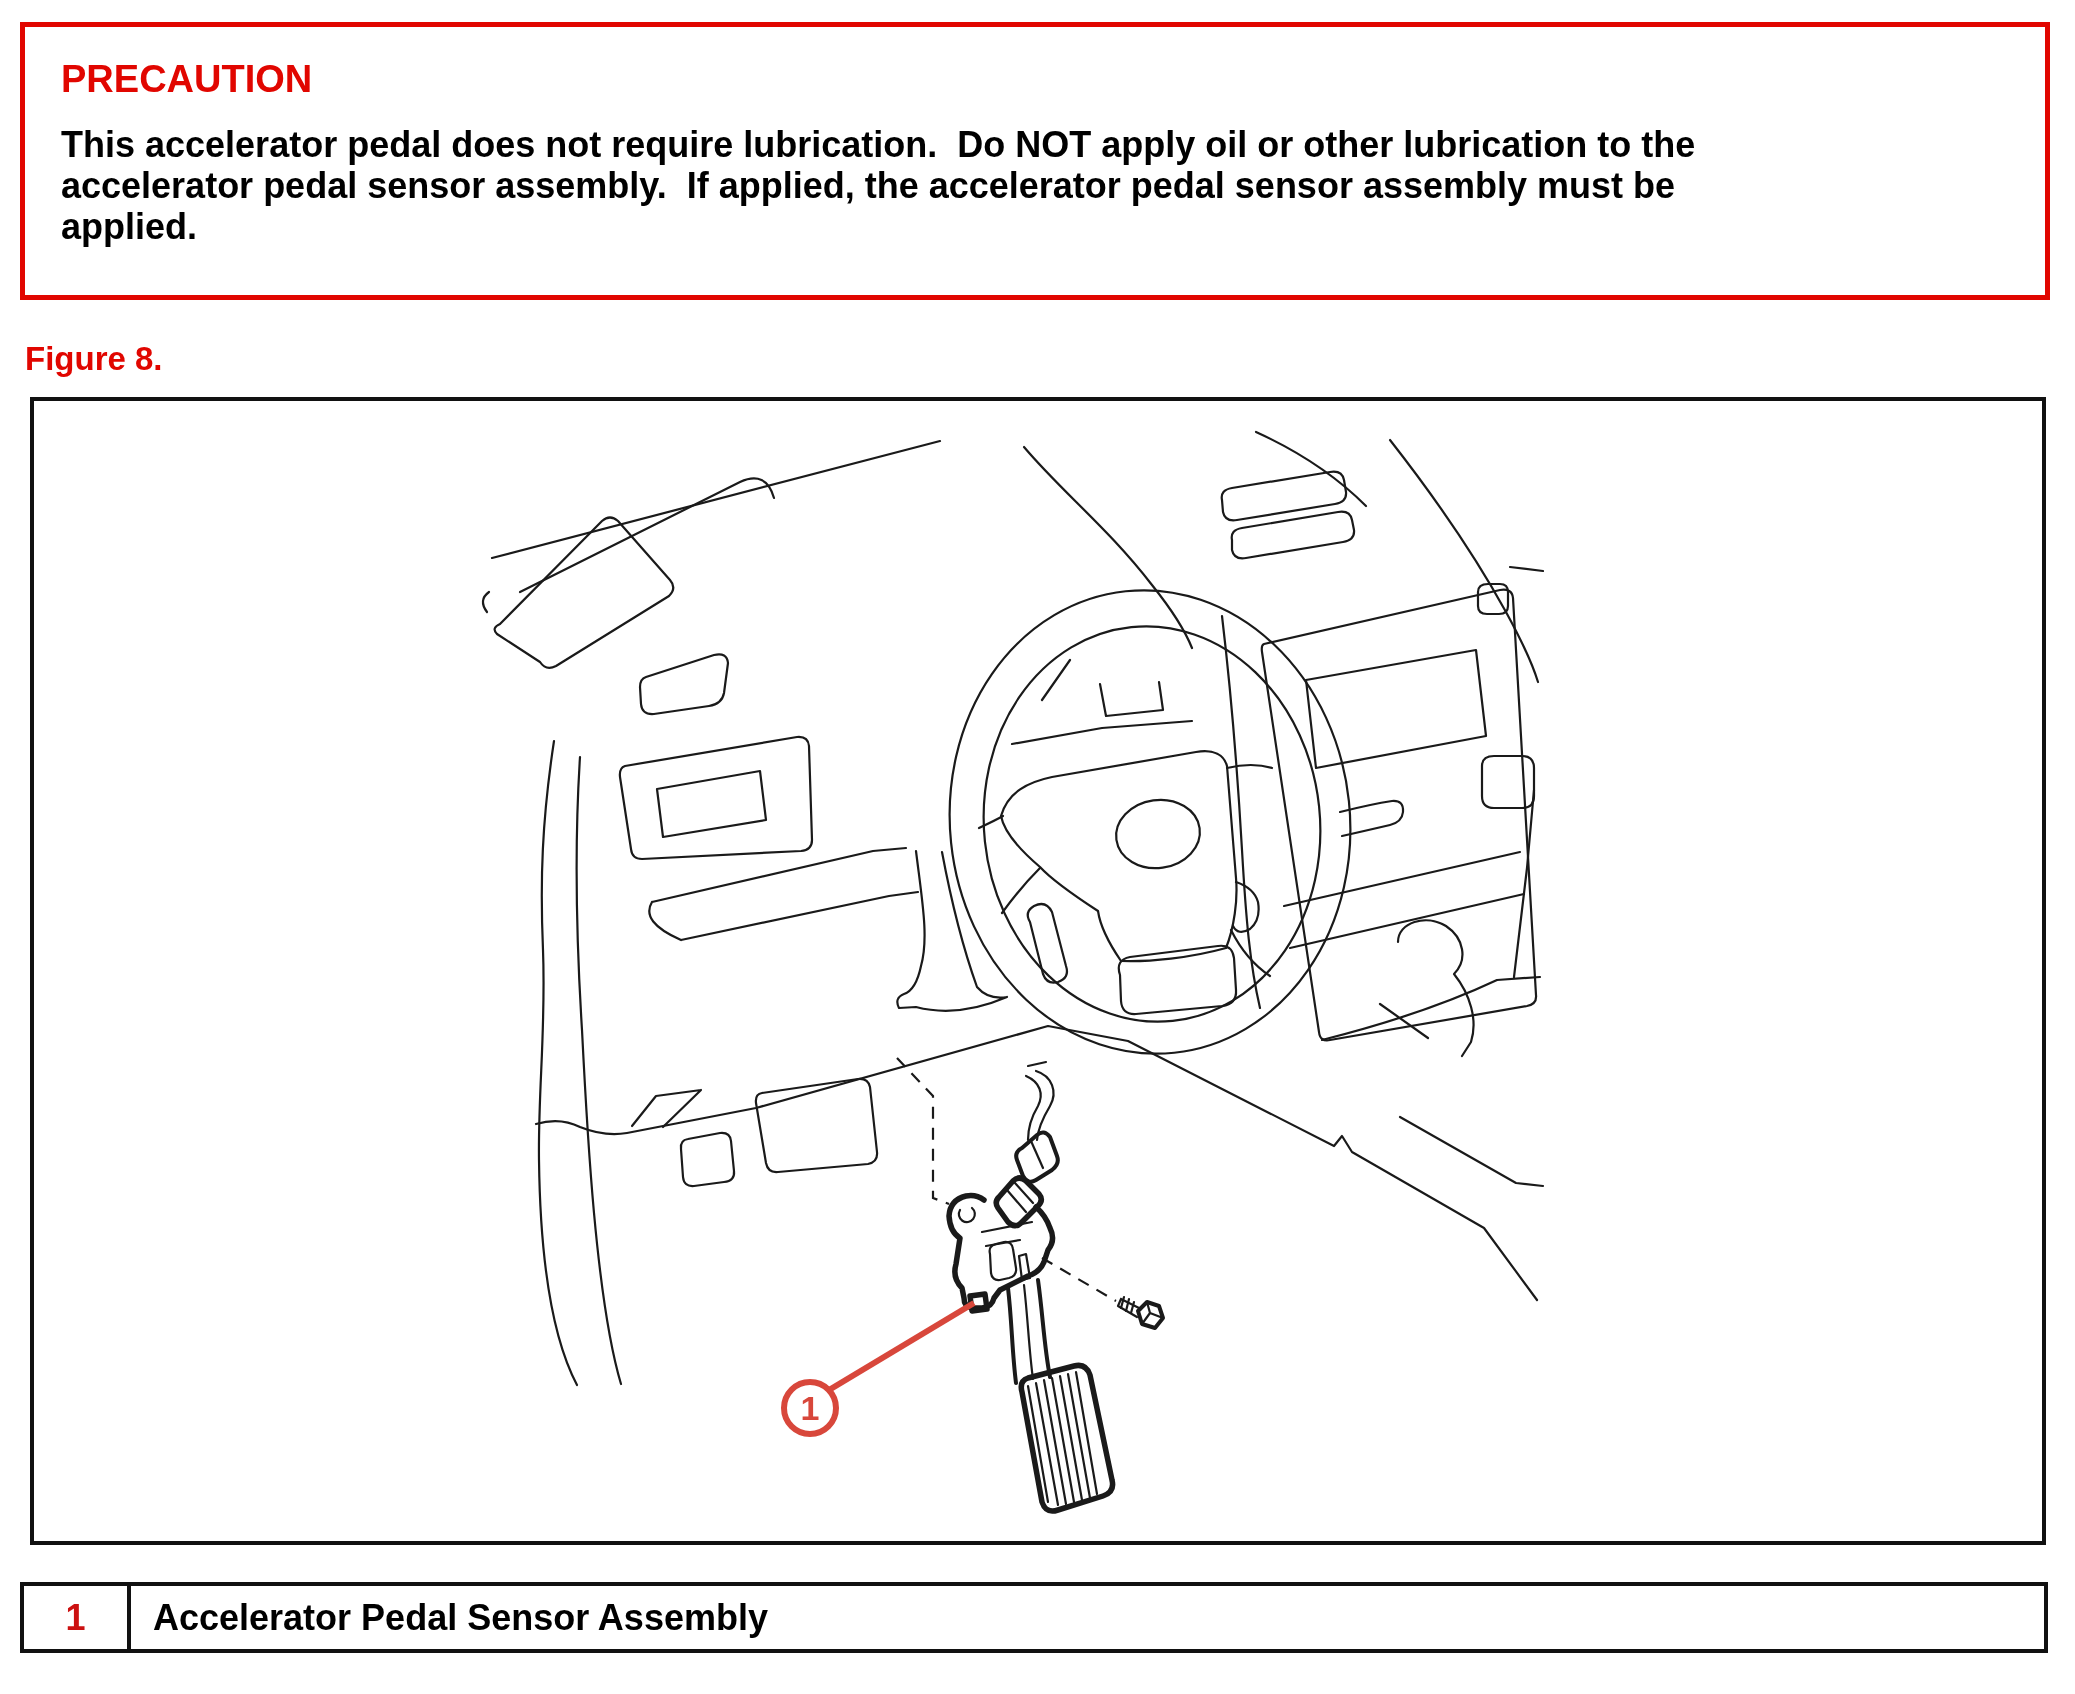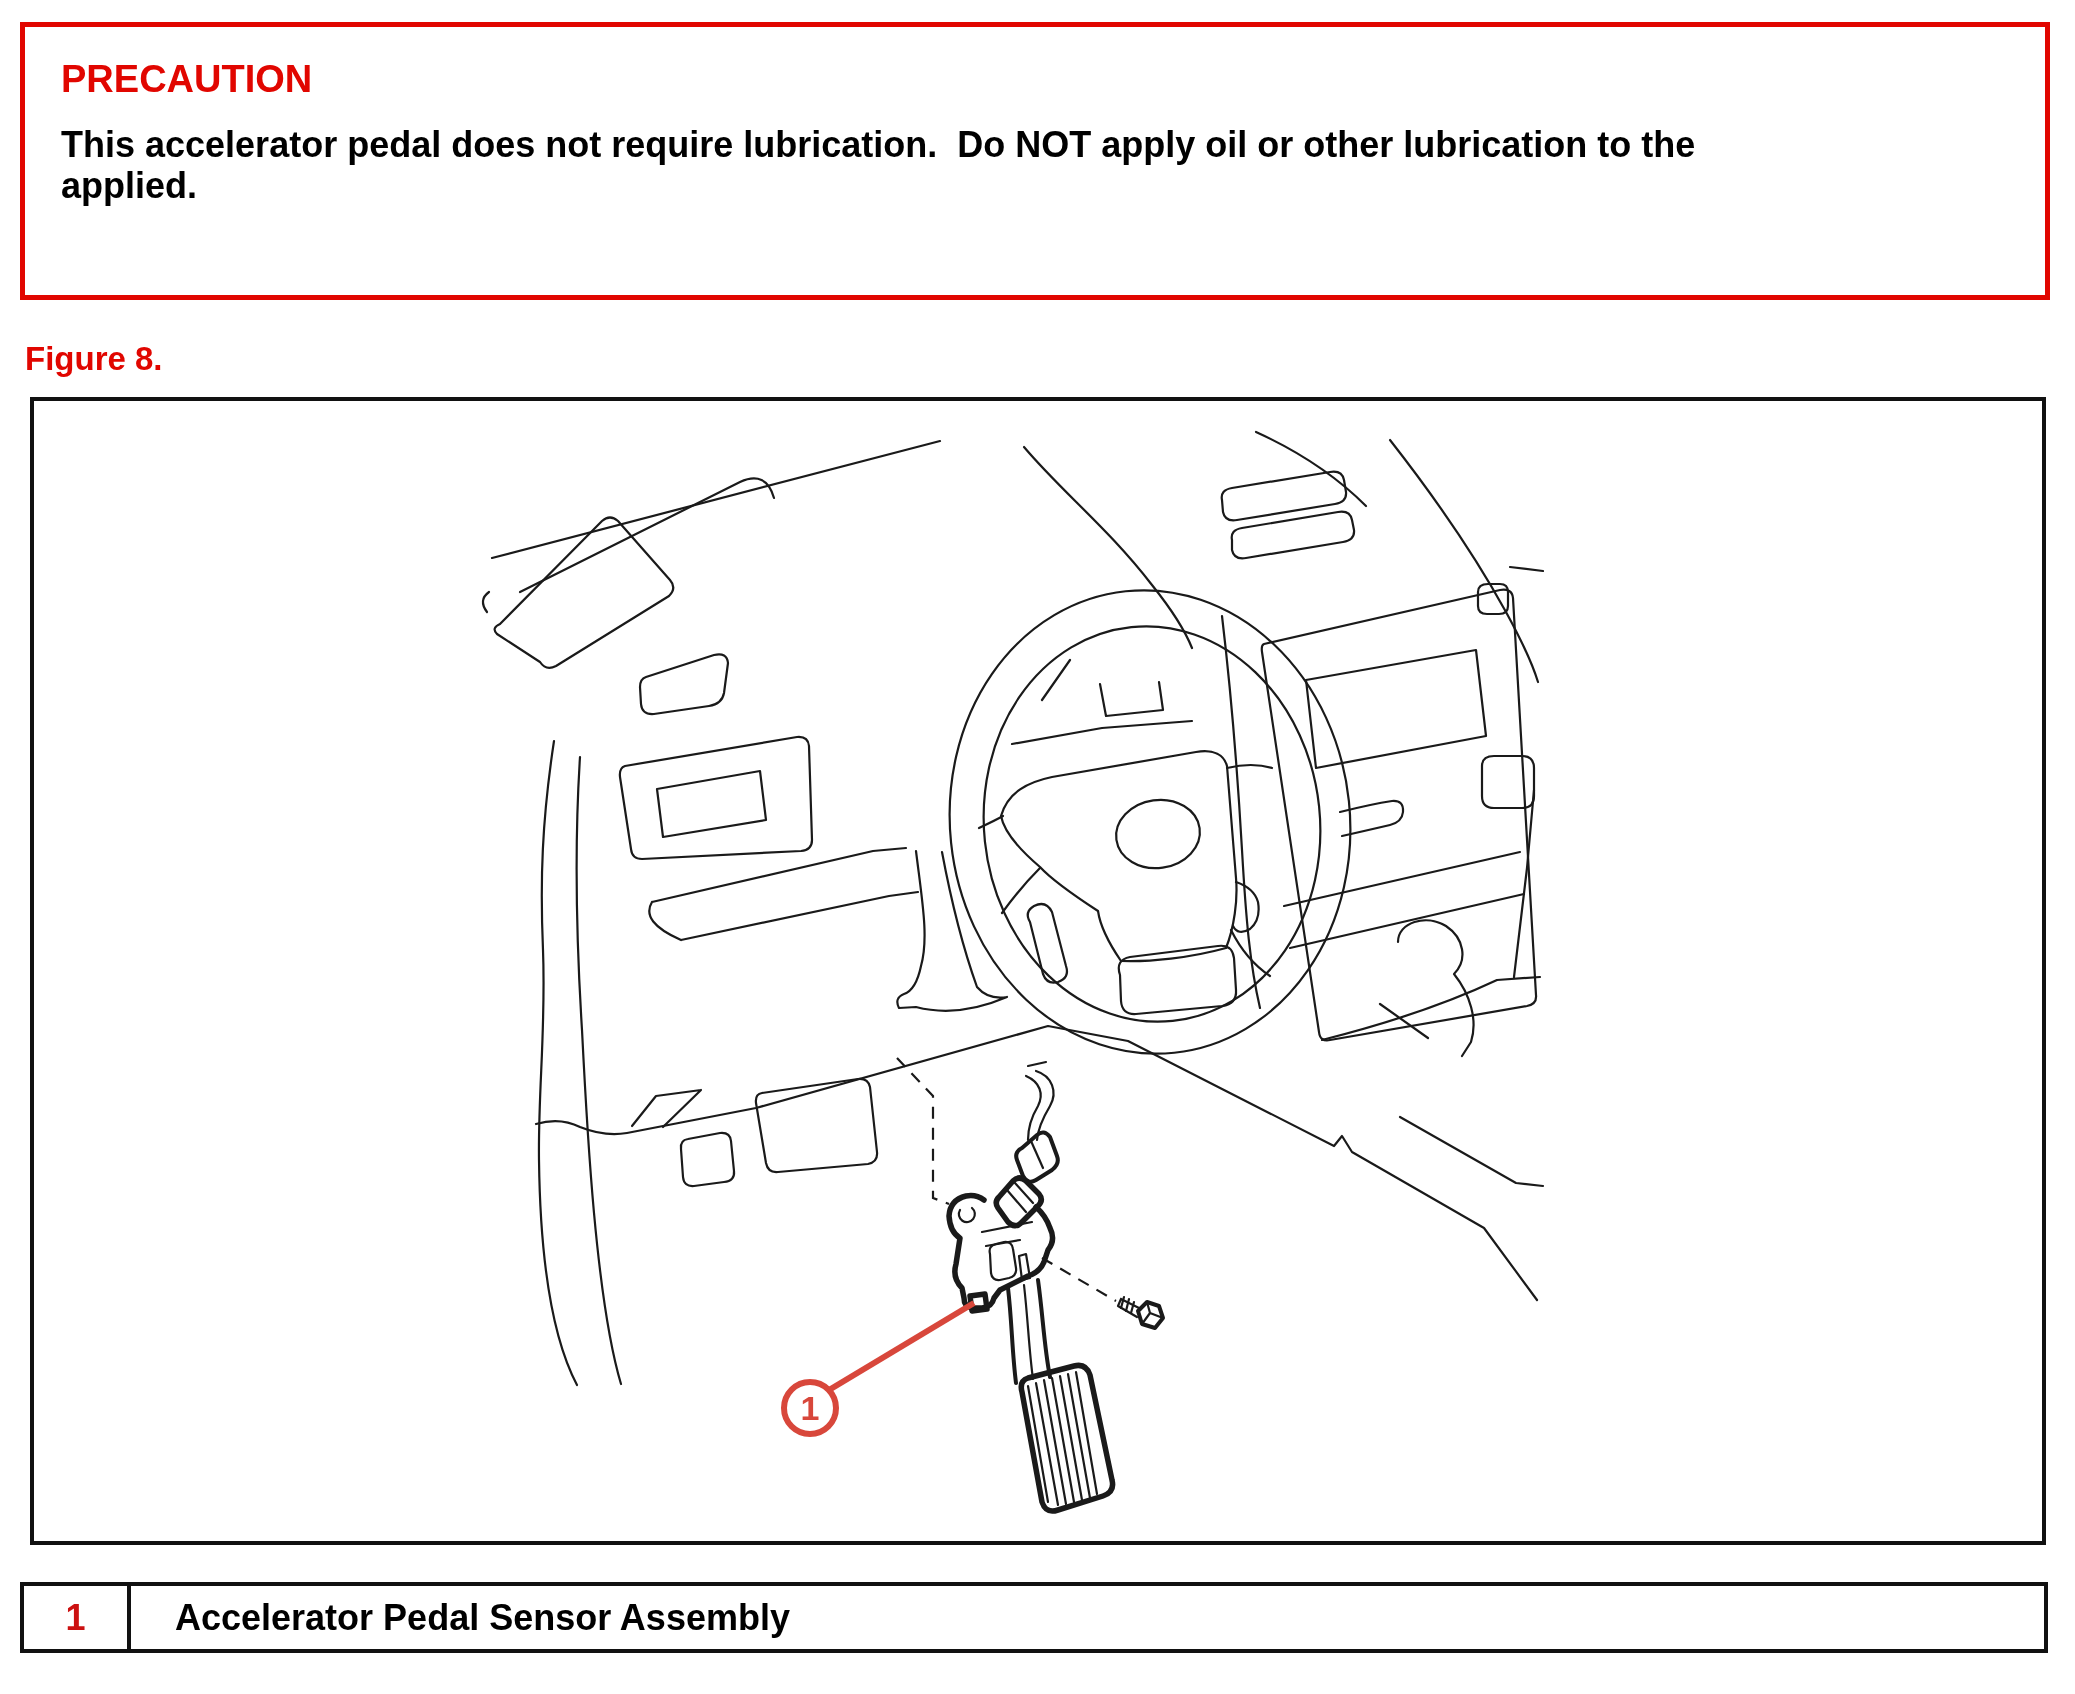--- a/index.html
+++ b/index.html
@@ -19,36 +19,37 @@
   .figure-box{position:absolute;left:30px;top:397px;width:2016px;height:1148px;
     border:4px solid #111;box-sizing:border-box;background:#fff;}
   .figure-box svg{position:absolute;left:0;top:0;width:100%;height:100%;}
 
   
   .parts-table{position:absolute;left:20px;top:1582px;width:2028px;height:71px;
     border:4px solid #111;box-sizing:border-box;display:flex;background:#fff;}
   .pt-cell-num{width:107px;border-right:4px solid #111;box-sizing:border-box;
     display:flex;align-items:center;justify-content:center;
     color:#cc1111;font-weight:bold;font-size:36px;}
-  .pt-cell-label{flex:1;display:flex;align-items:center;padding-left:44px;
+  .pt-cell-label{flex:1;display:flex;align-items:center;padding-left:22px;
     color:#000;font-weight:bold;font-size:36px;}
 
   .ln{fill:none;stroke:#1a1a1a;stroke-width:2.2;stroke-linecap:round;stroke-linejoin:round;}
   .lnm{fill:none;stroke:#1a1a1a;stroke-width:4;stroke-linecap:round;stroke-linejoin:round;}
   .lnt{fill:none;stroke:#1a1a1a;stroke-width:5.5;stroke-linecap:round;stroke-linejoin:round;}
   .dash{fill:none;stroke:#1a1a1a;stroke-width:2.2;stroke-dasharray:12 9;}
   .red{stroke:#d8473b;fill:none;}
 </style>
 </head>
 <body>
 
 <div class="precaution">
   <div class="precaution-title">PRECAUTION</div>
   <div class="precaution-body">
     <div>This accelerator pedal does not require lubrication.  Do NOT apply oil or other lubrication to the</div>
+    <div>accelerator pedal sensor assembly.  If applied, the accelerator pedal sensor assembly must be</div>
     <div>applied.</div>
   </div>
 </div>
 
 <div class="figure-label">Figure 8.</div>
 
 <div class="figure-box">
   <svg viewBox="34 401 2008 1140" preserveAspectRatio="none">
 
     <g>

